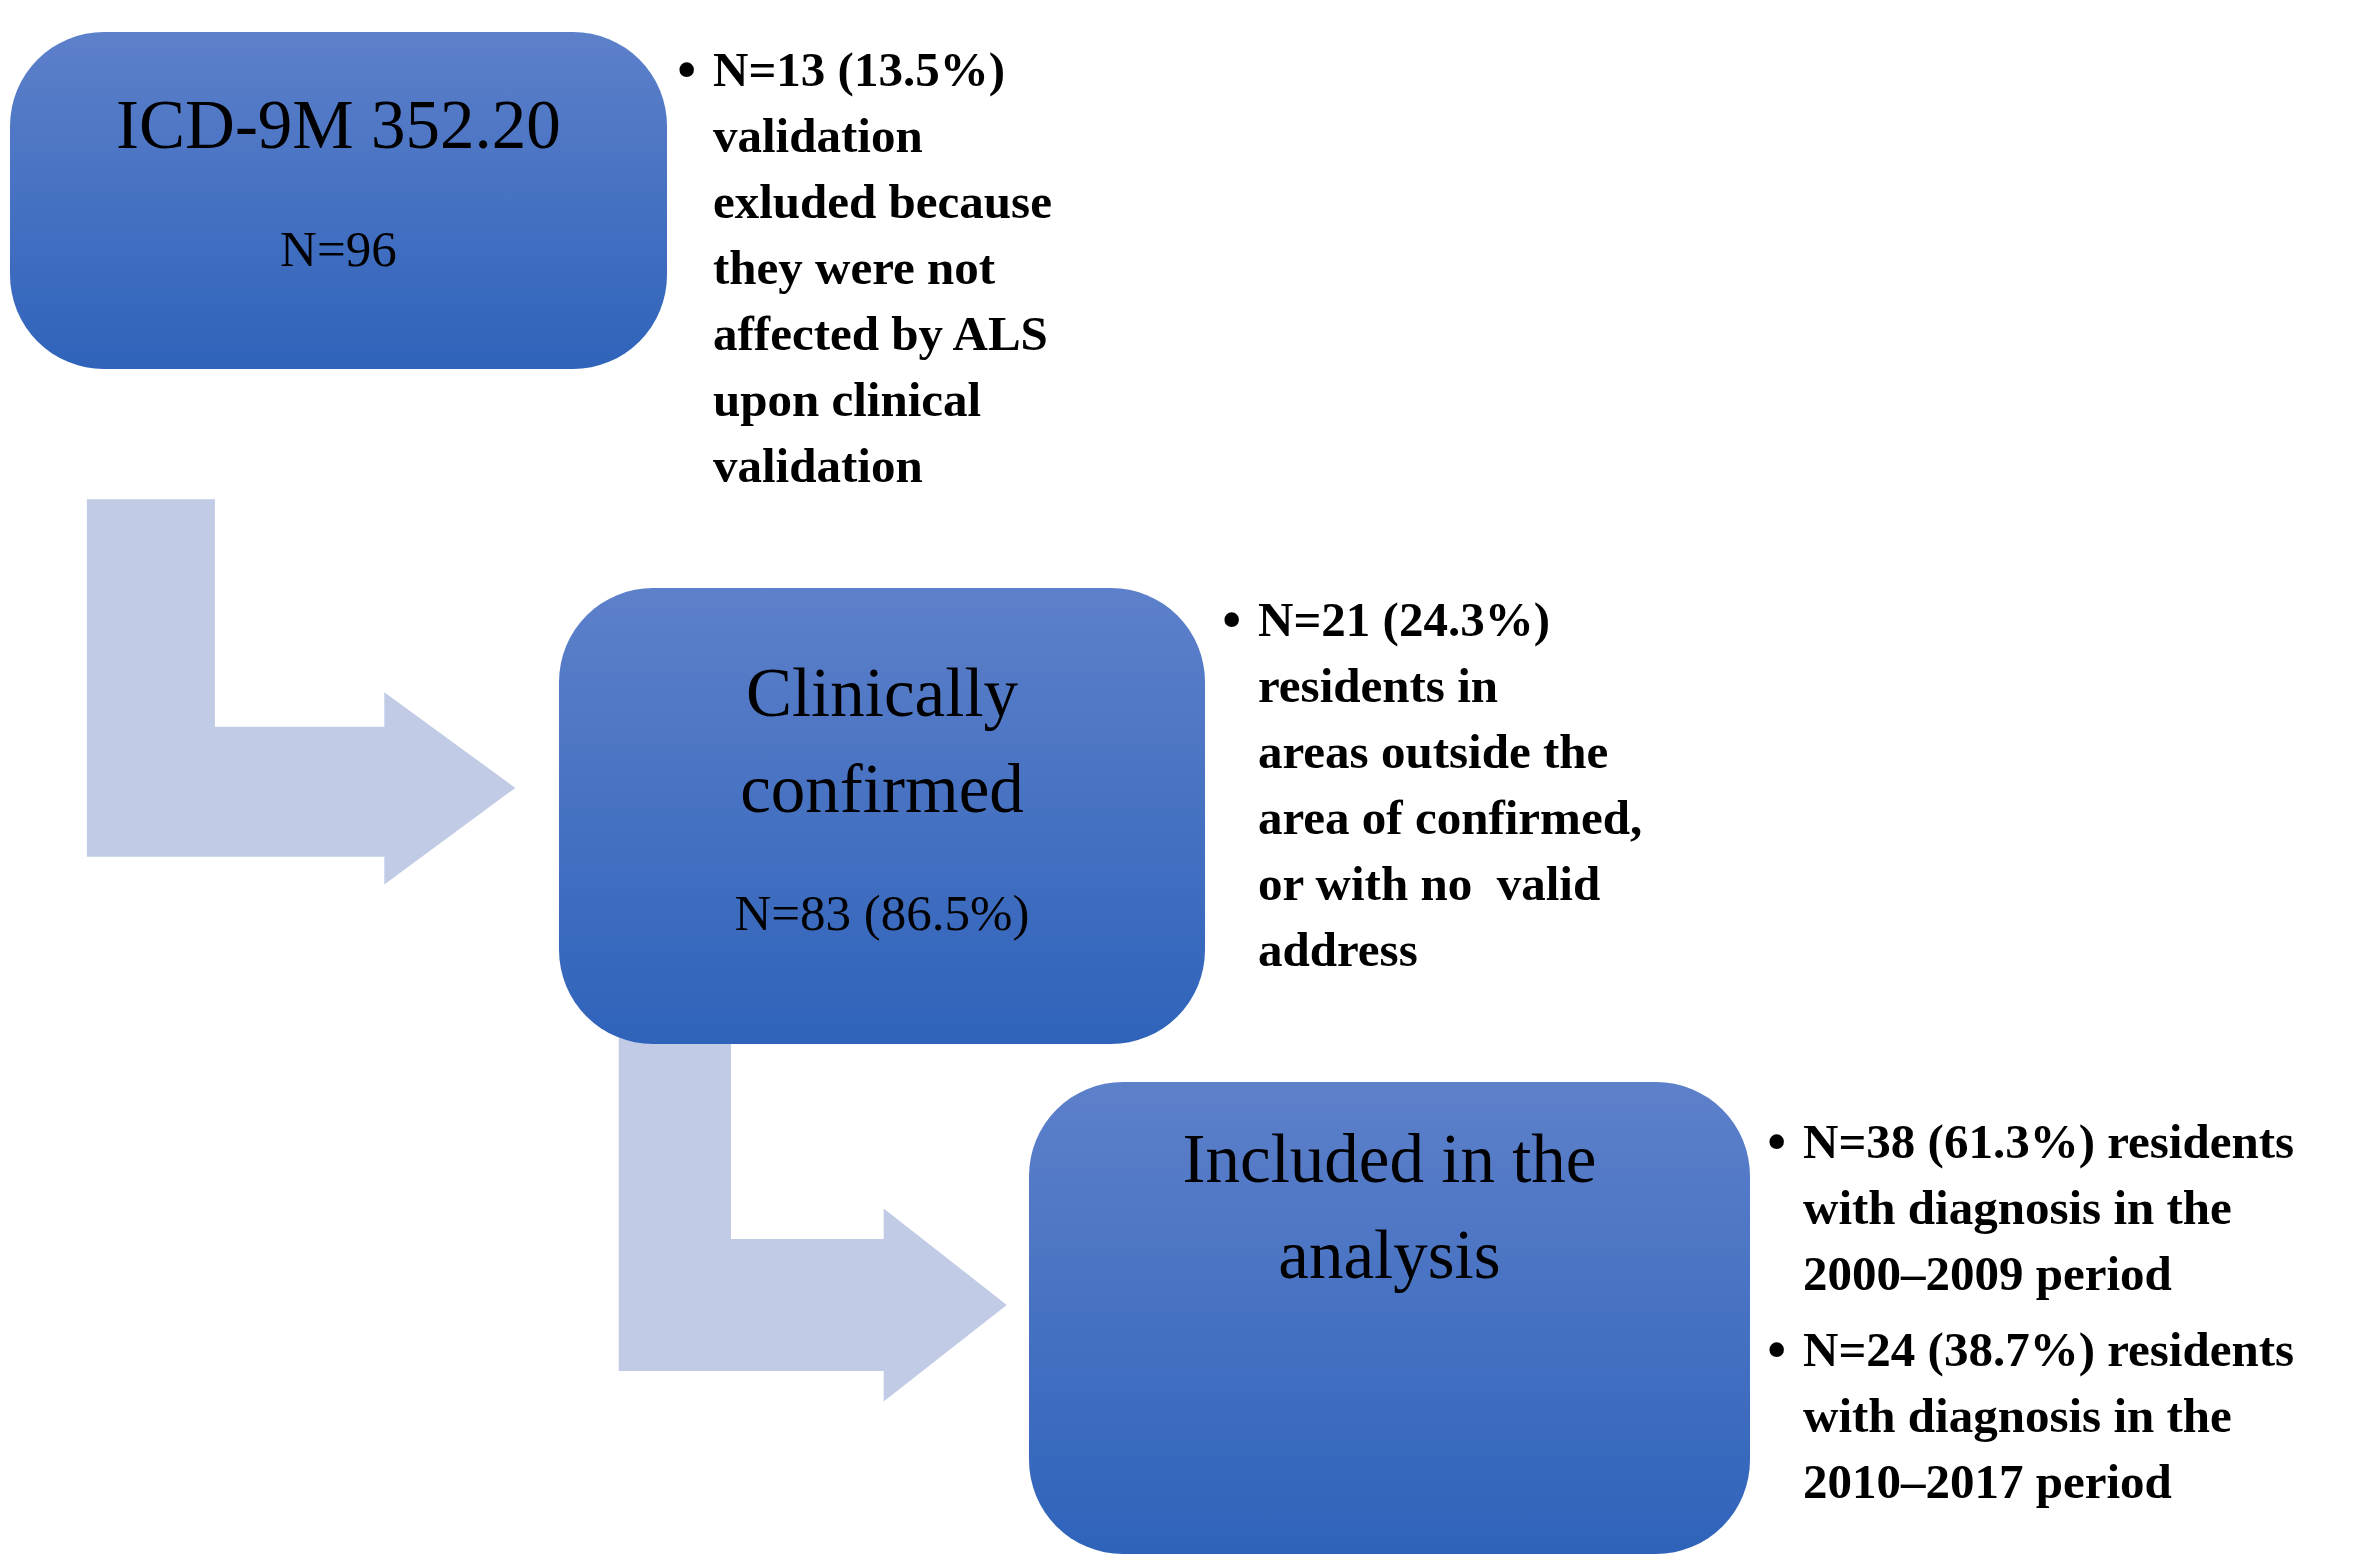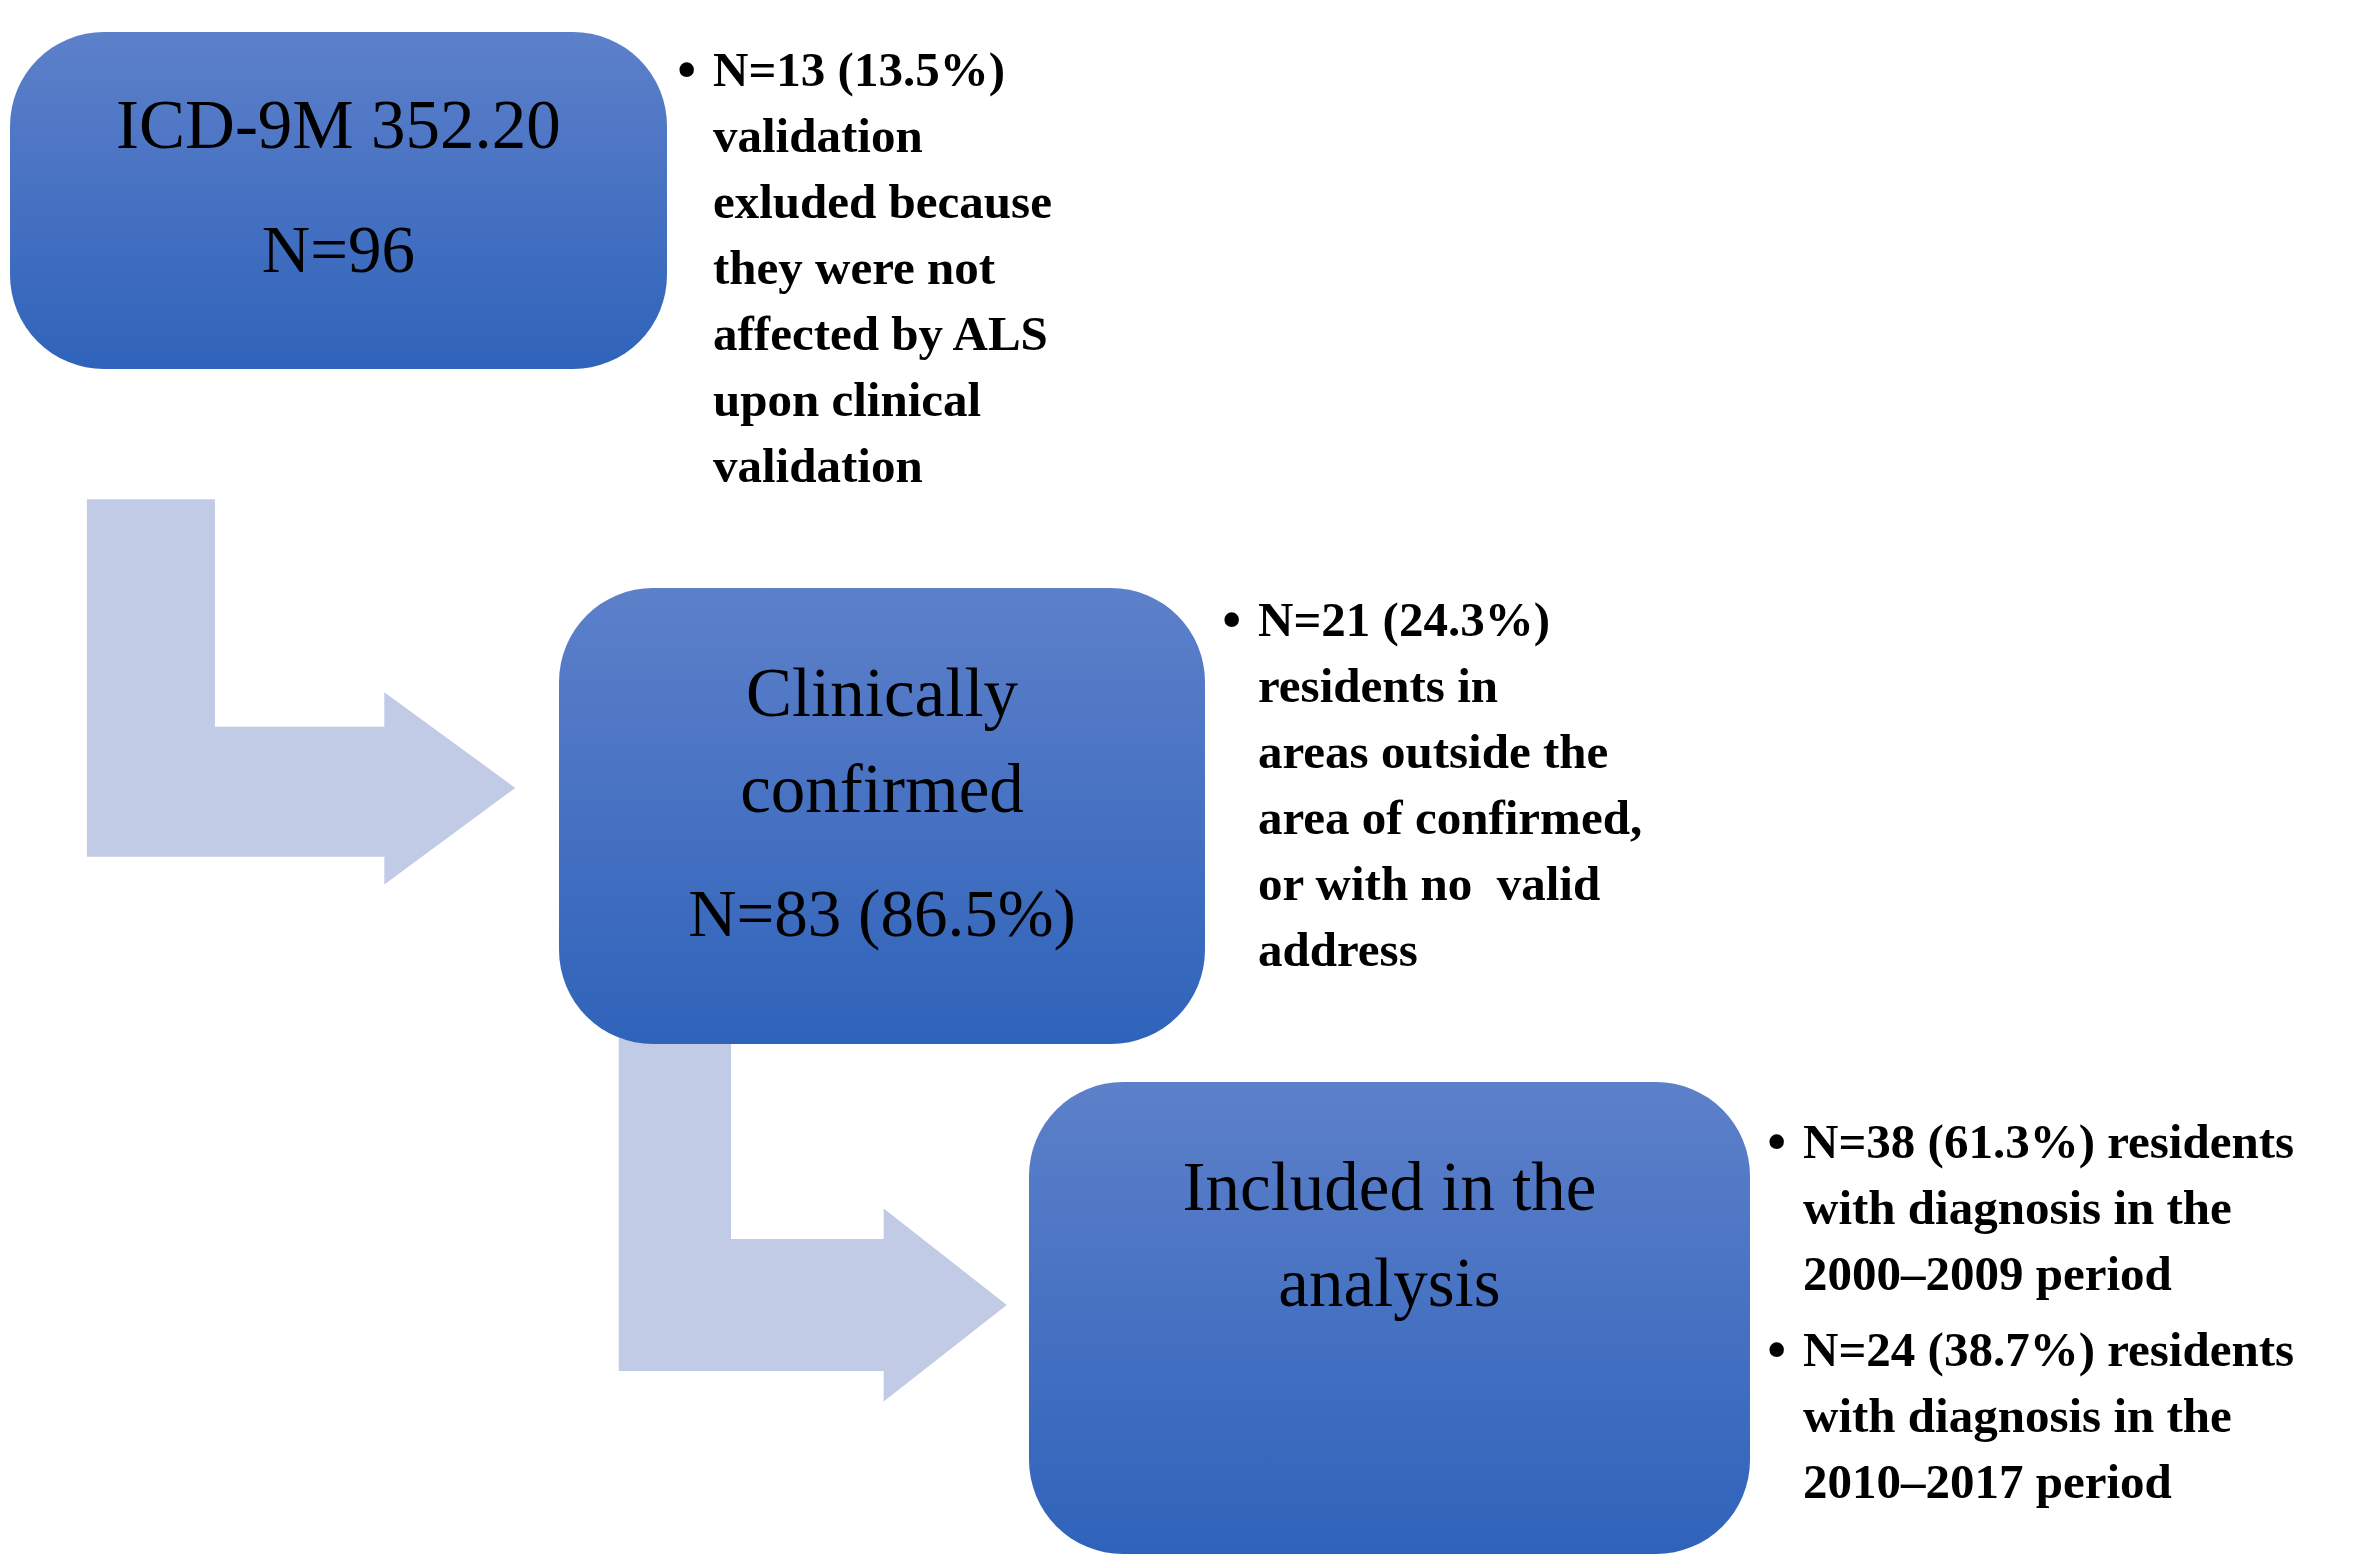--- a/index.html
+++ b/index.html
@@ -23,24 +23,24 @@
   .arrows polygon{fill:var(--arrow);}
   .node{
     position:absolute;
     box-sizing:border-box;
     border-radius:94px;
     background:linear-gradient(180deg,var(--box-top) 0%,var(--box-bottom) 100%);
     text-align:center;
   }
   .node-1{left:9.9px;top:32px;width:657px;height:337px;padding-top:45px;}
   .node-2{left:559px;top:588px;width:646px;height:456px;padding-top:57px;}
-  .node-3{left:1029px;top:1082px;width:721px;height:472px;padding-top:57px;}
+  .node-3{left:1029px;top:1082px;width:721px;height:472px;padding-top:29px;}
   .node-title{font-size:69px;line-height:96px;}
   .node-title .tline{white-space:nowrap;}
-  .node-count{font-size:67px;line-height:96px;margin-top:27.6px;white-space:nowrap;}
+  .node-count{font-size:51px;line-height:96px;margin-top:27.6px;white-space:nowrap;}
   .ann{
     position:absolute;
     font-size:49px;
     line-height:66px;
   }
   .ann-1{left:676px;top:37px;width:463px;}
   .ann-2{left:1221px;top:587px;width:473px;}
   .ann-3{left:1766px;top:1109px;width:601px;}
   .bullet{display:flex;align-items:flex-start;}
   .bullet + .bullet{margin-top:9.9px;}

